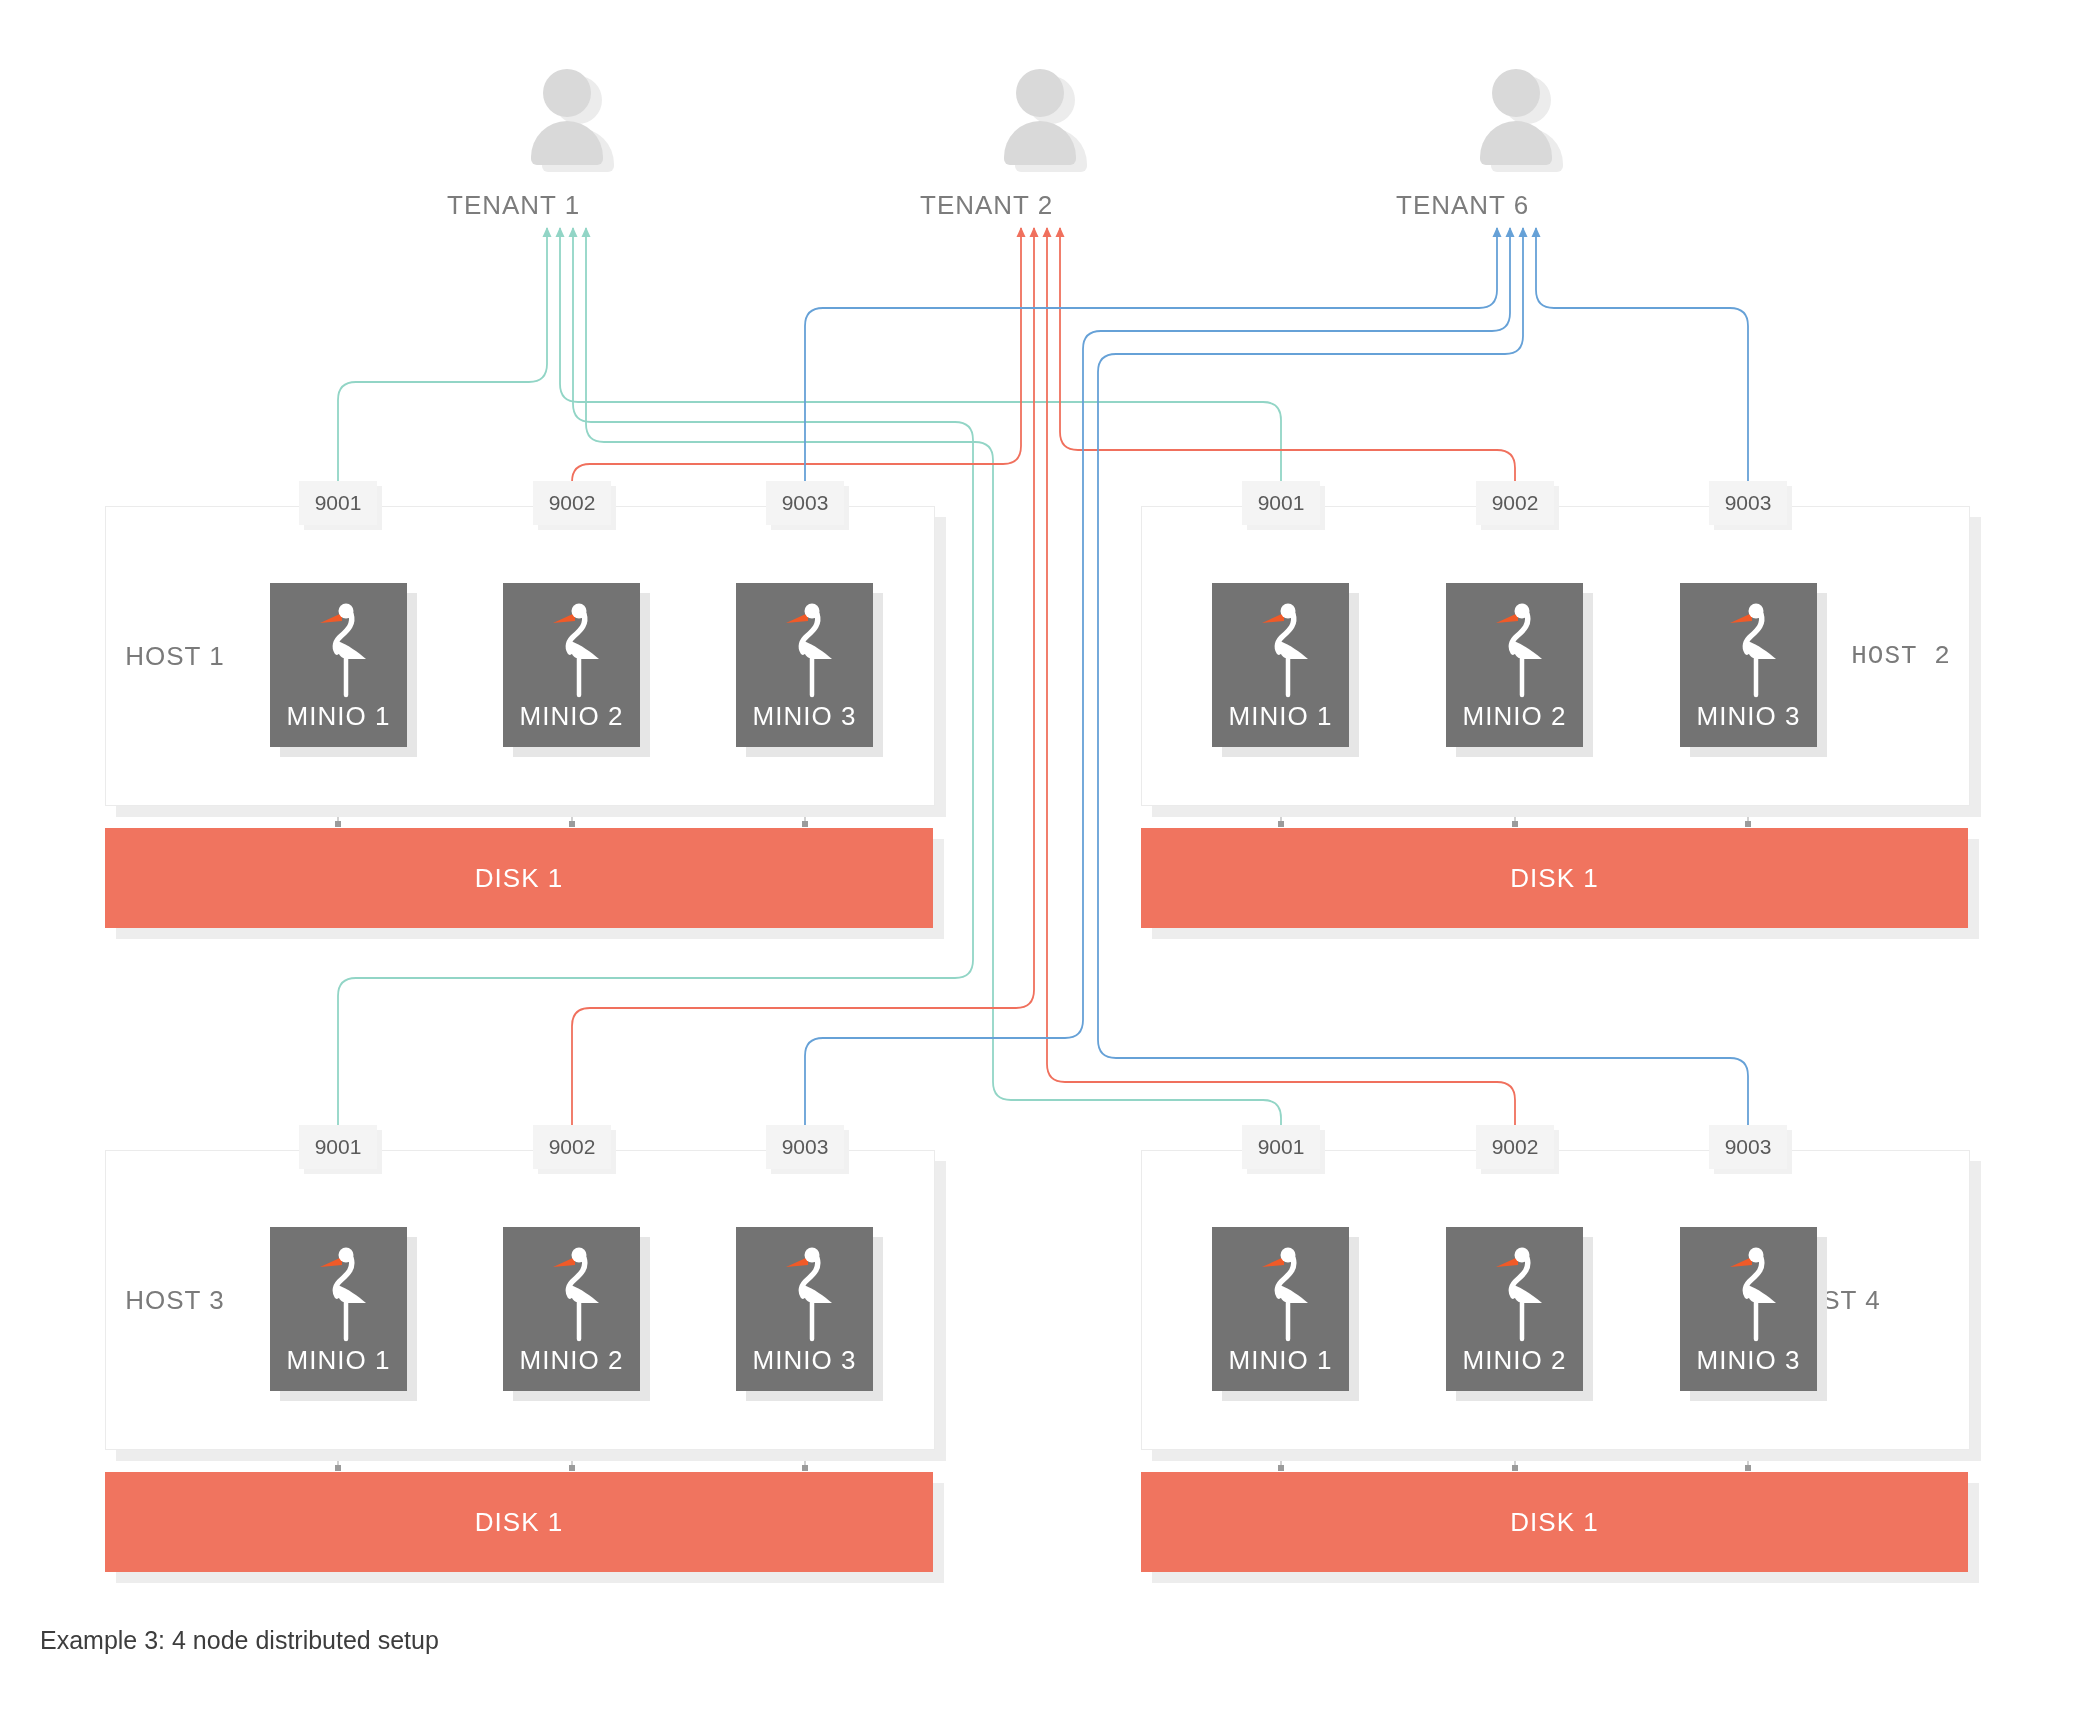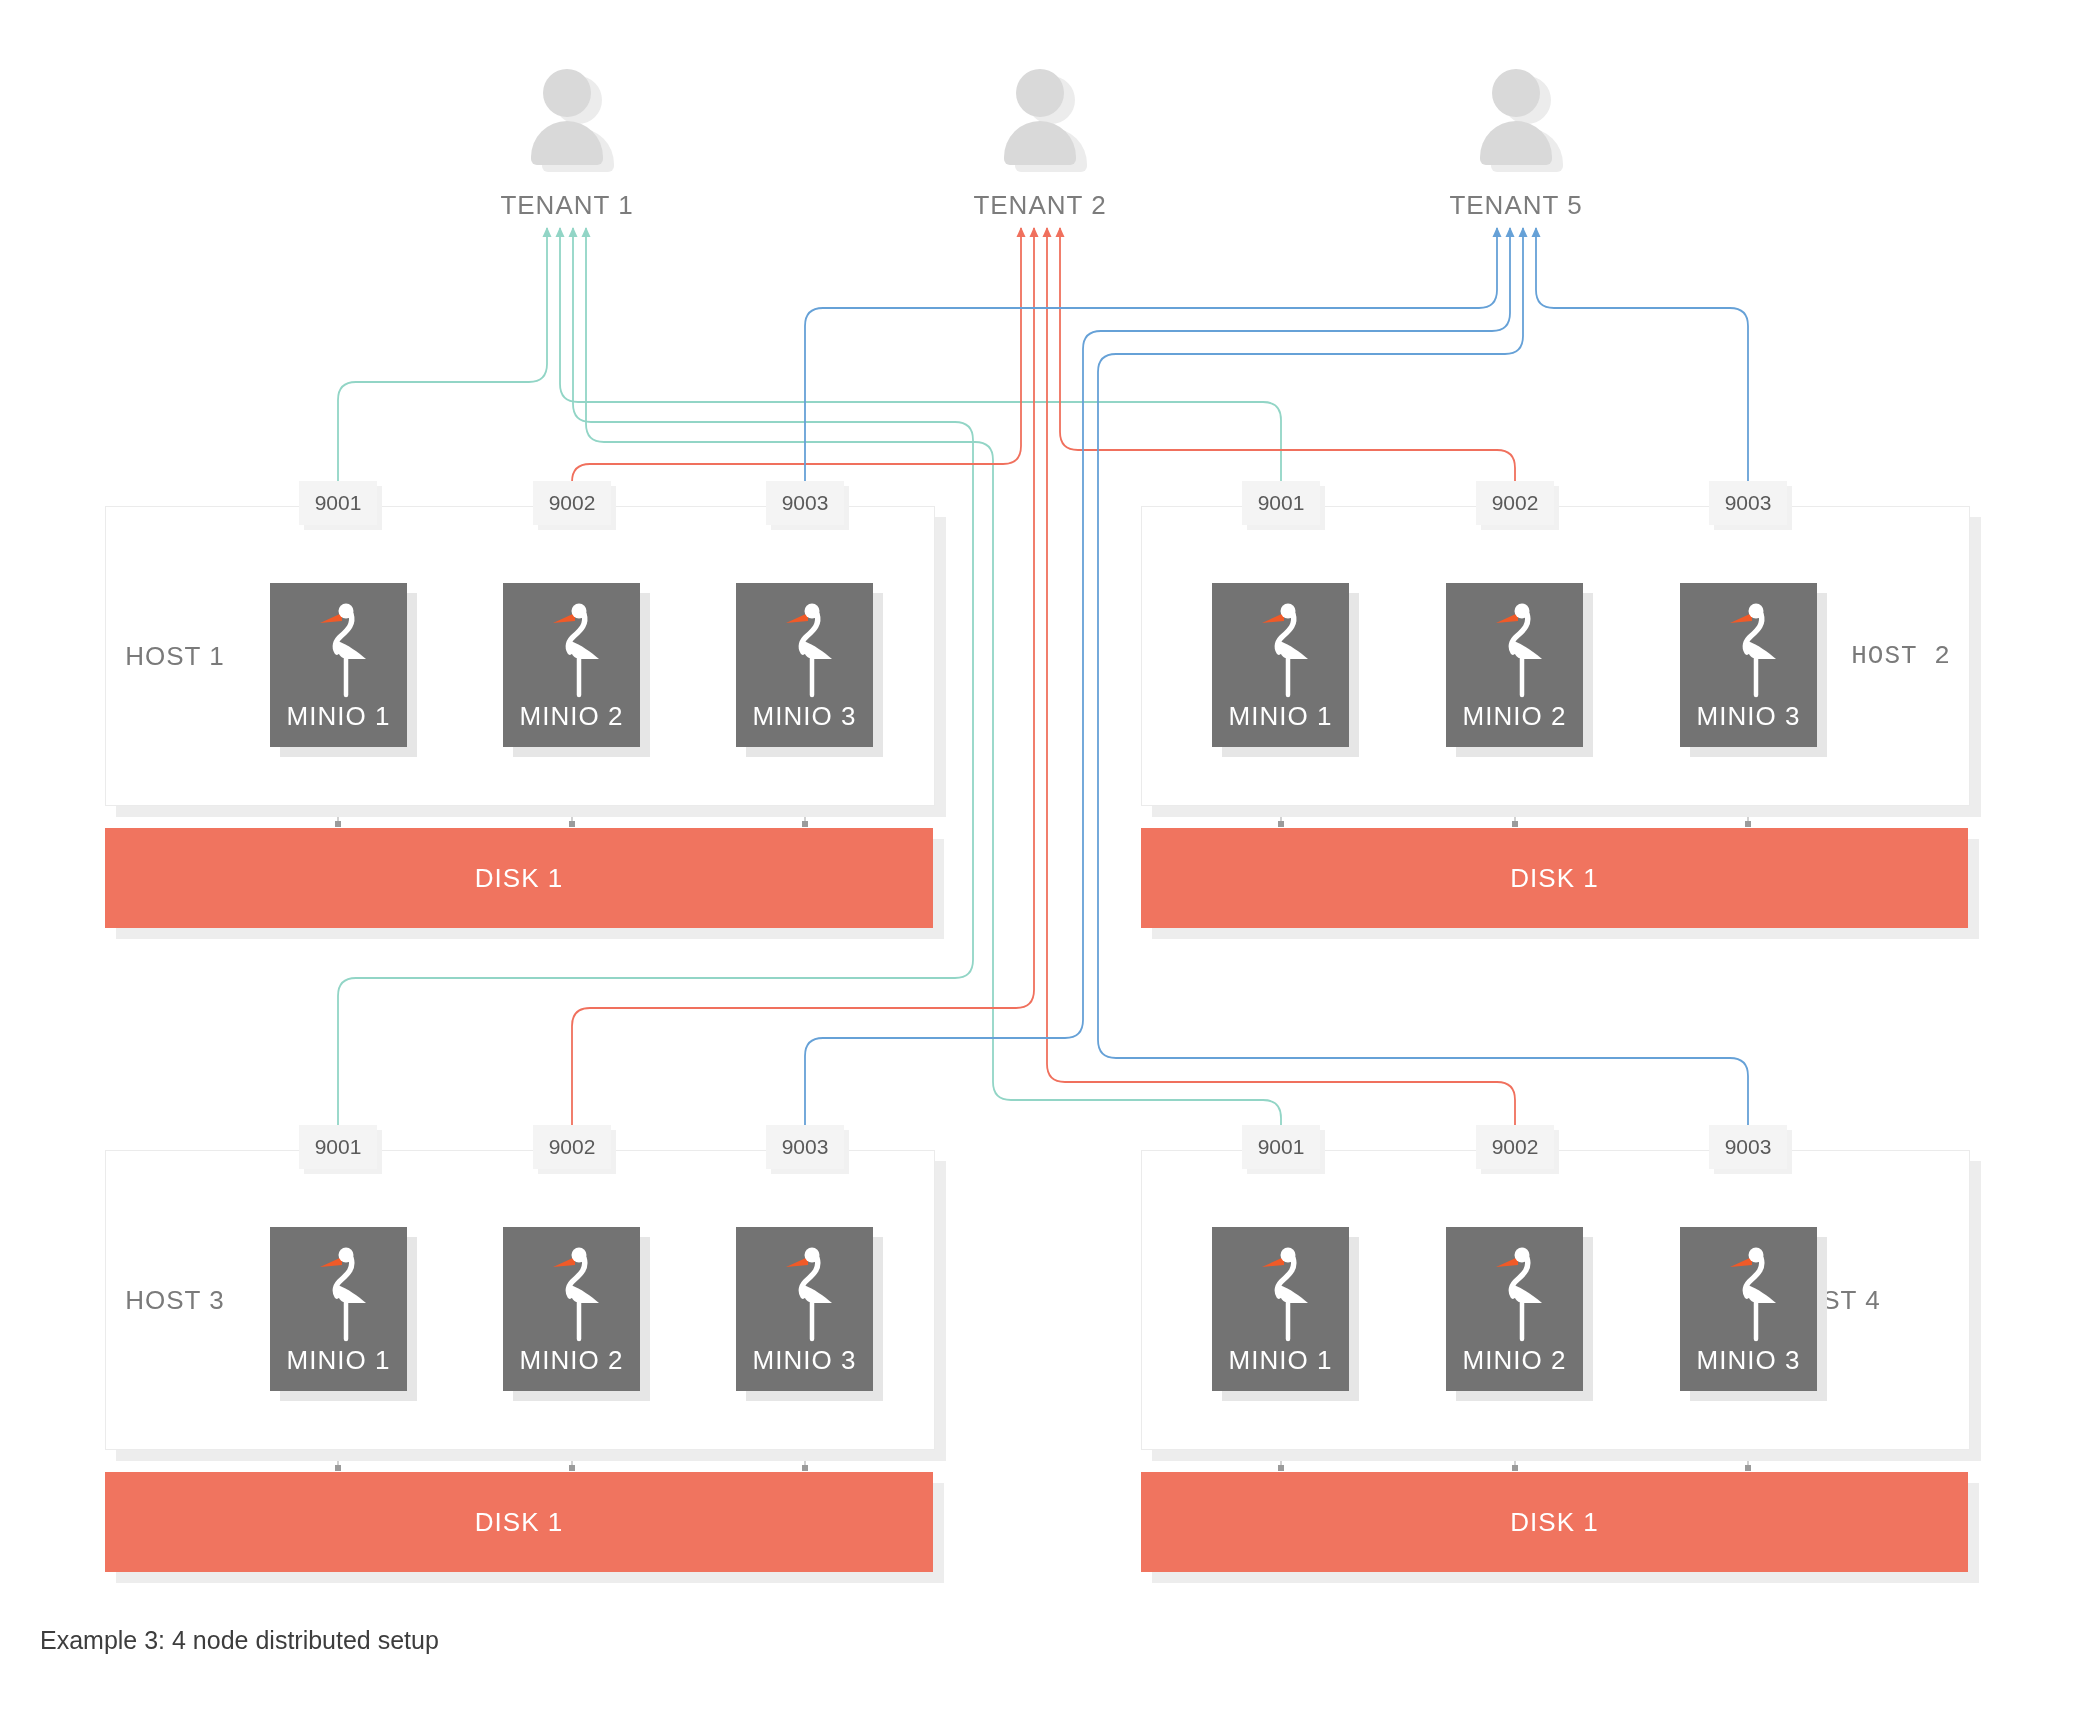--- a/index.html
+++ b/index.html
@@ -9,21 +9,21 @@
   }
   #wires{position:absolute;left:0;top:0;width:2084px;height:1721px;}
 
   
   .tenant{position:absolute;width:120px;height:170px;}
   .t-head-sh,.t-body-sh{position:absolute;background:#ececec;}
   .t-head-sh{width:48px;height:48px;border-radius:50%;left:47px;top:24px;}
   .t-body-sh{width:72px;height:44px;border-radius:36px 36px 6px 6px;left:35px;top:76px;}
   .t-head{position:absolute;width:48px;height:48px;border-radius:50%;background:#d9d9d9;left:36px;top:17px;}
   .t-body{position:absolute;width:72px;height:44px;border-radius:36px 36px 6px 6px;background:#d9d9d9;left:24px;top:69px;}
-  .t-label{position:absolute;top:138px;left:-60px;width:240px;text-align:center;
+  .t-label{position:absolute;top:138px;left:-60px;width:240px;text-align:left;
            font-size:26px;color:#7c7c7c;letter-spacing:1px;}
 
   
   .host{position:absolute;background:#ffffff;border:1px solid #ebebeb;
         box-shadow:11px 11px 0 #ededed;}
   .host-label{position:absolute;width:160px;text-align:center;font-size:26px;
               color:#7a7a7a;letter-spacing:1px;}
 
   
   .port{position:absolute;width:78px;height:44px;background:#f4f4f4;
@@ -125,21 +125,21 @@
     <div class="t-body-sh"></div>
     <div class="t-head"></div>
     <div class="t-body"></div>
     <div class="t-label">TENANT 2</div>
   </div>
   <div class="tenant" style="left:1456px;top:52px;">
     <div class="t-head-sh"></div>
     <div class="t-body-sh"></div>
     <div class="t-head"></div>
     <div class="t-body"></div>
-    <div class="t-label">TENANT 5</div>
+    <div class="t-label">TENANT 6</div>
   </div>
 
   <div class="host" style="left:105px;top:506px;width:828px;height:298px;"></div>
   <div class="host" style="left:1141px;top:506px;width:827px;height:298px;"></div>
   <div class="host" style="left:105px;top:1150px;width:828px;height:298px;"></div>
   <div class="host" style="left:1141px;top:1150px;width:827px;height:298px;"></div>
 
   <div class="host-label" style="left:95px;top:641px;">HOST 1</div>
   <div class="host-label" style="left:1821px;top:641px;font-family:Liberation Mono, monospace;">HOST 2</div>
   <div class="host-label" style="left:95px;top:1285px;">HOST 3</div>

